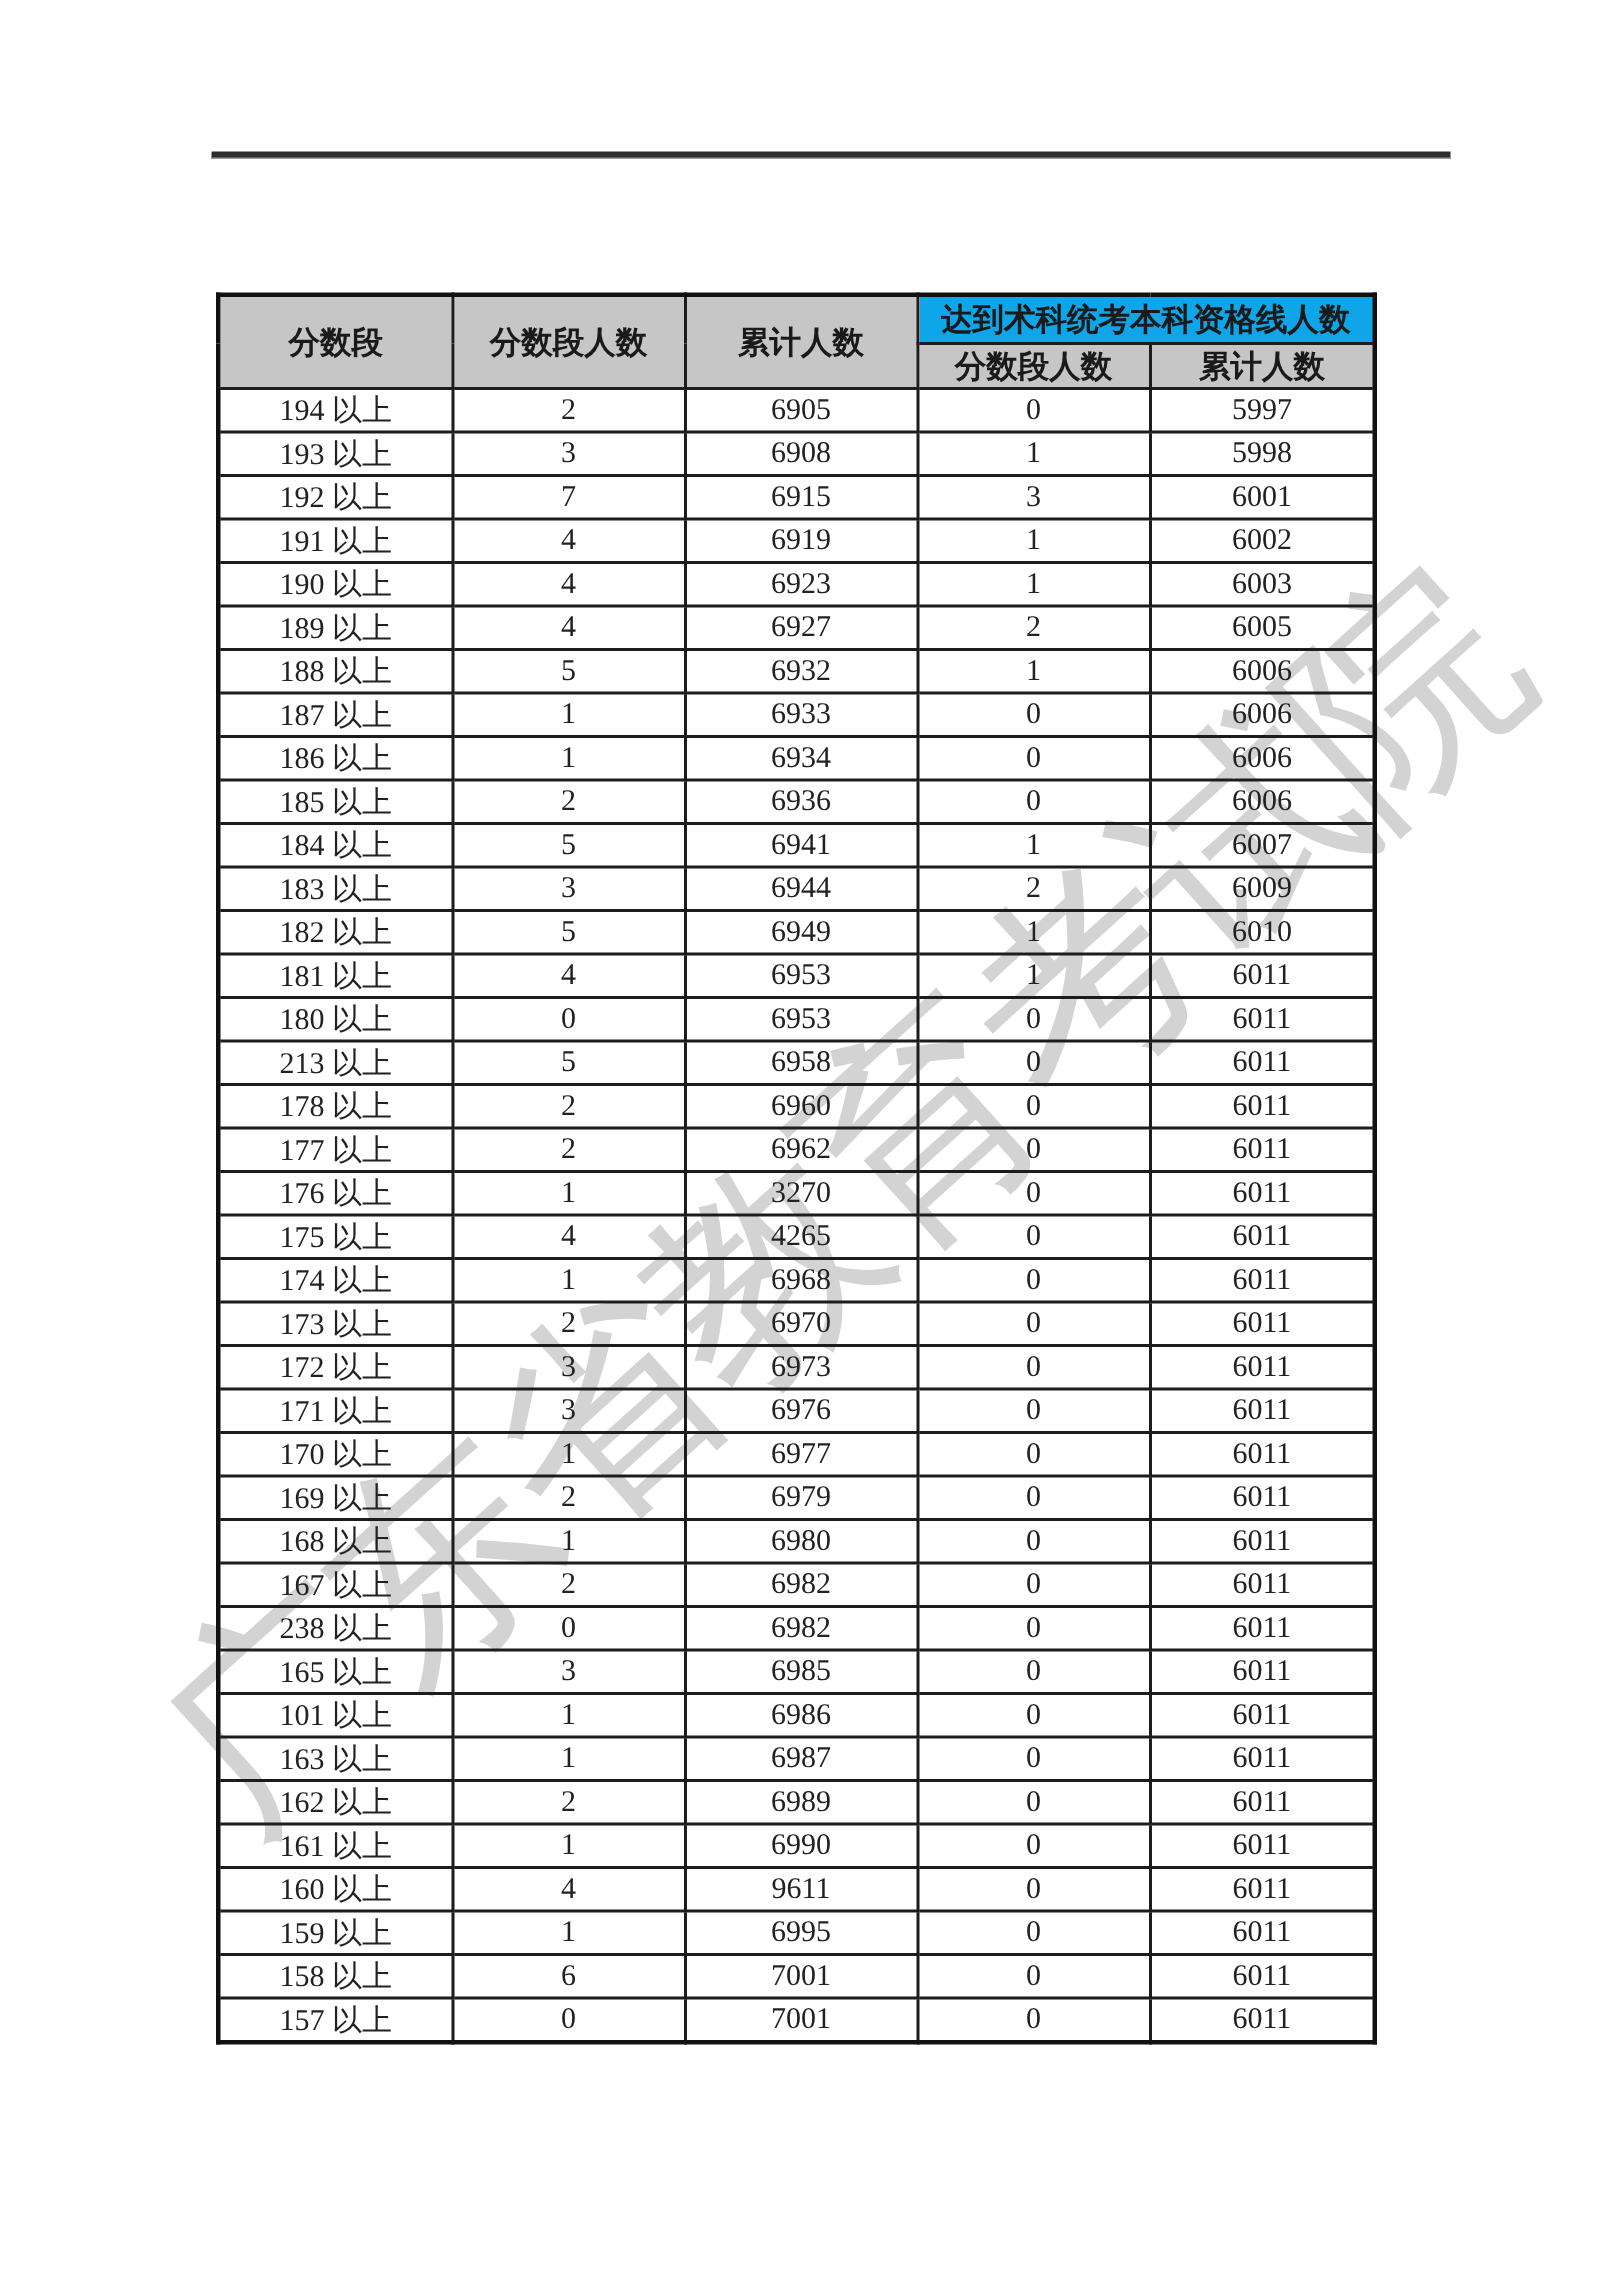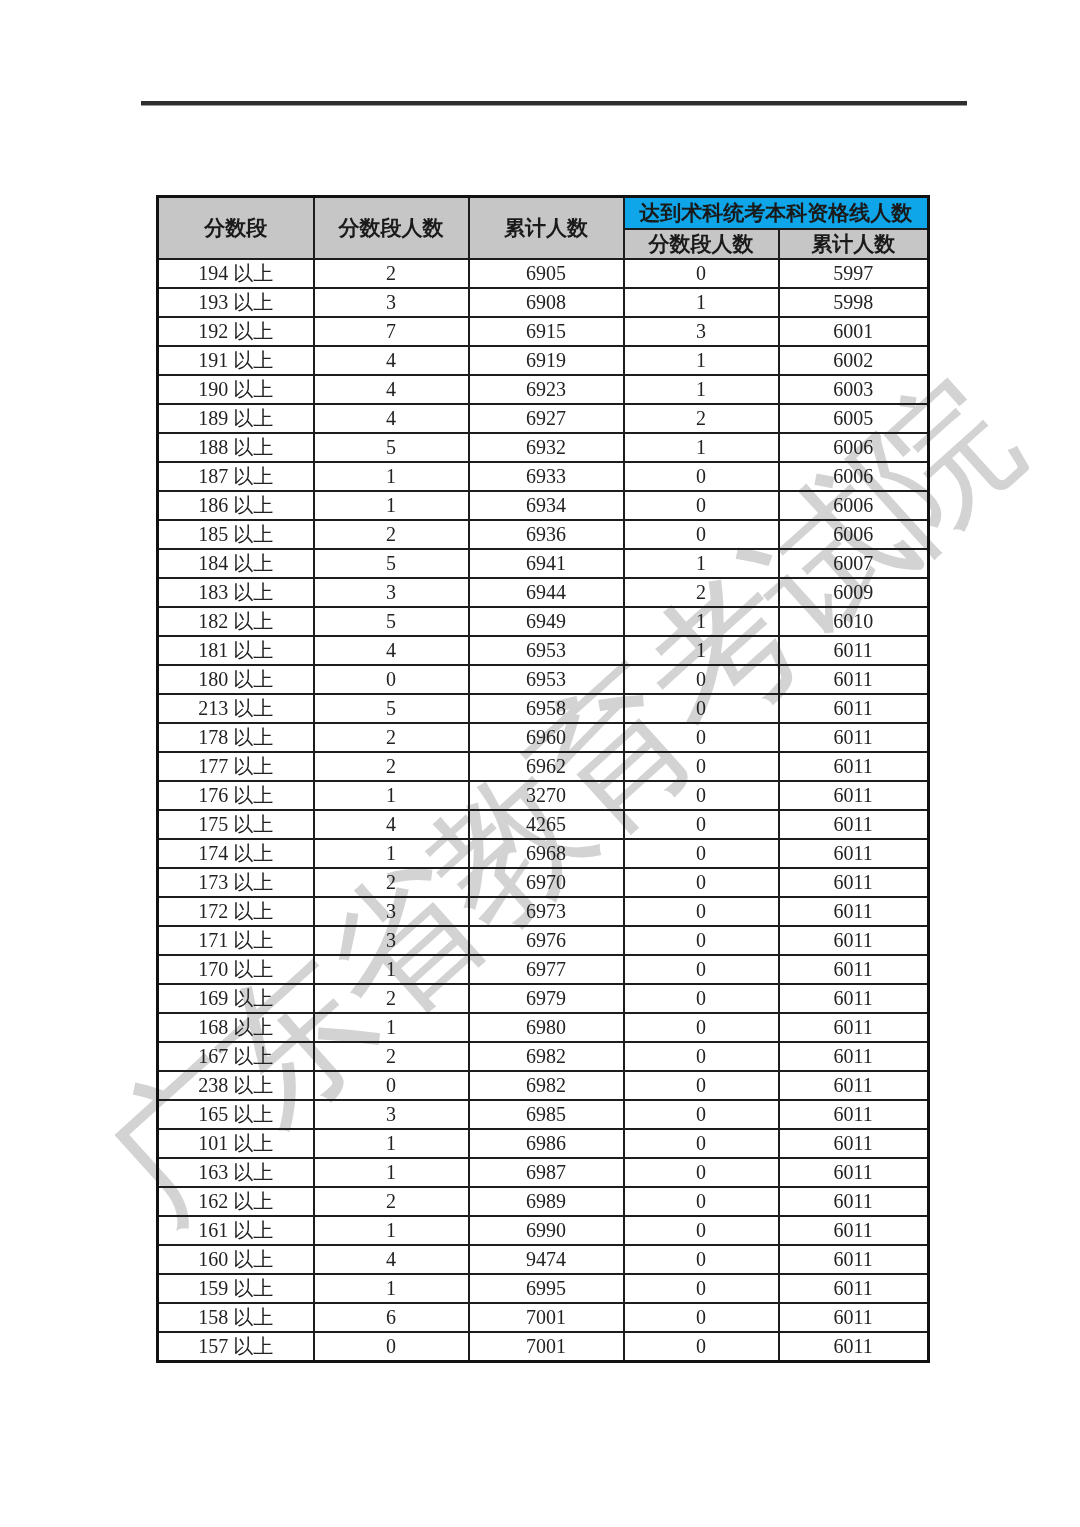--- a/index.html
+++ b/index.html
@@ -39,21 +39,21 @@
     transform: rotate(-42deg);
     transform-origin: center center;
     white-space: nowrap;
     z-index: 0;
     user-select: none;
     pointer-events: none;
     font-family: "Liberation Serif", "DejaVu Serif", serif;
   }
   table.score-table {
     position: absolute;
-    left: 156px;
+    left: 144px;
     top: 195px;
     width: 771px;
     border-collapse: collapse;
     table-layout: fixed;
     z-index: 1;
     background: transparent;
   }
   table.score-table th,
   table.score-table td {
     border: 2px solid #1c1c1c;
@@ -346,21 +346,21 @@
         <tr>
           <td>161 以上</td>
           <td>1</td>
           <td>6990</td>
           <td>0</td>
           <td>6011</td>
         </tr>
         <tr>
           <td>160 以上</td>
           <td>4</td>
-          <td>9474</td>
+          <td>9611</td>
           <td>0</td>
           <td>6011</td>
         </tr>
         <tr>
           <td>159 以上</td>
           <td>1</td>
           <td>6995</td>
           <td>0</td>
           <td>6011</td>
         </tr>

